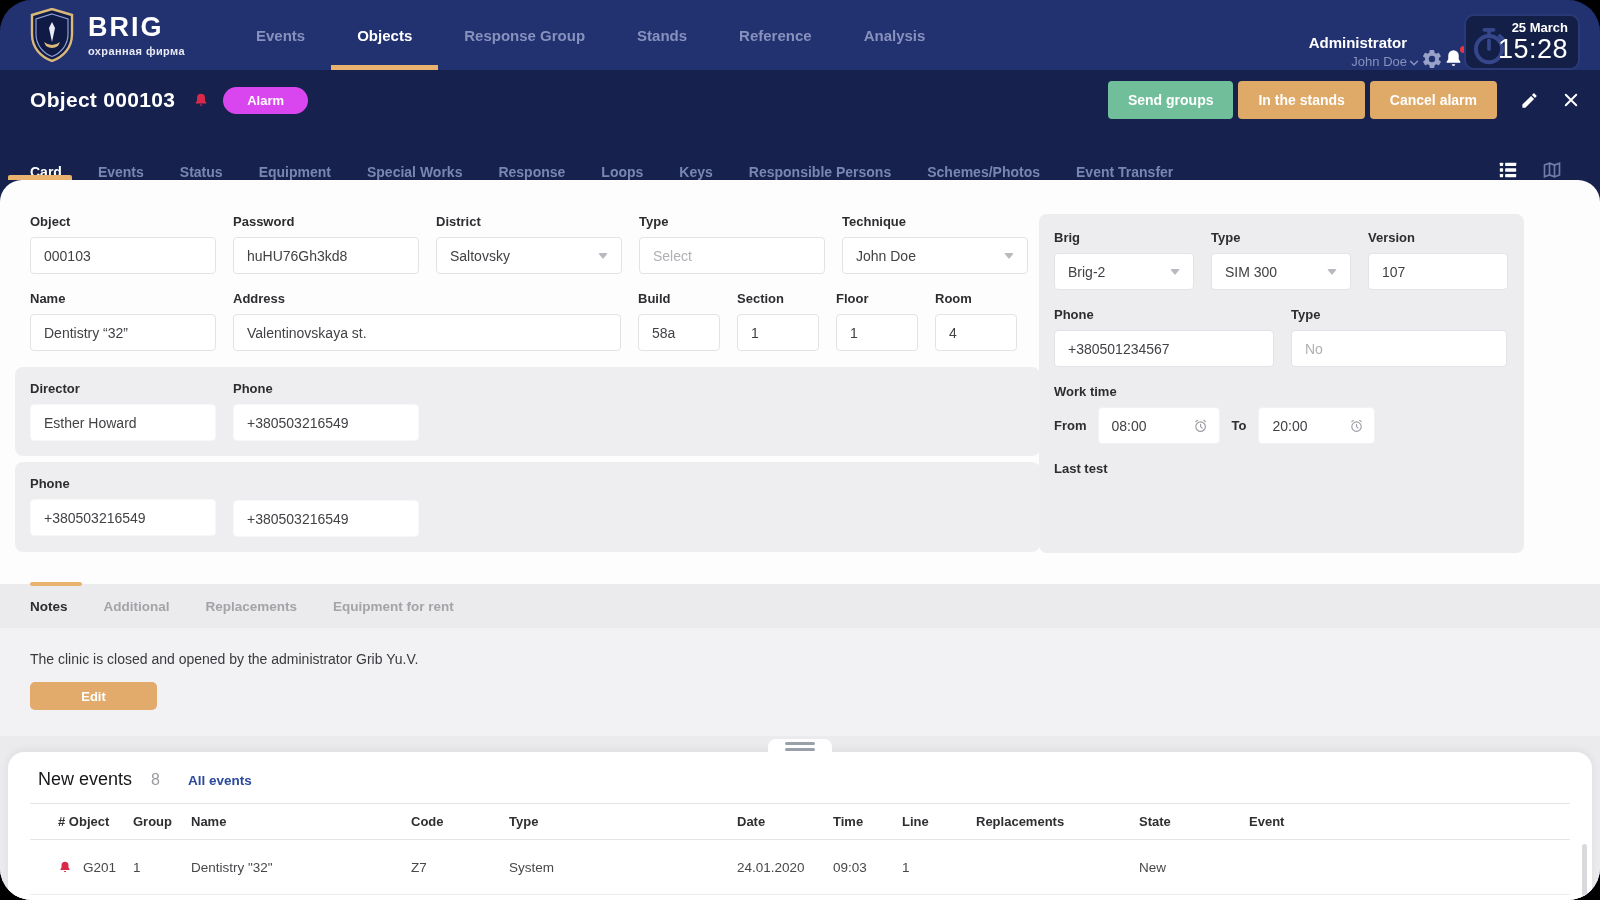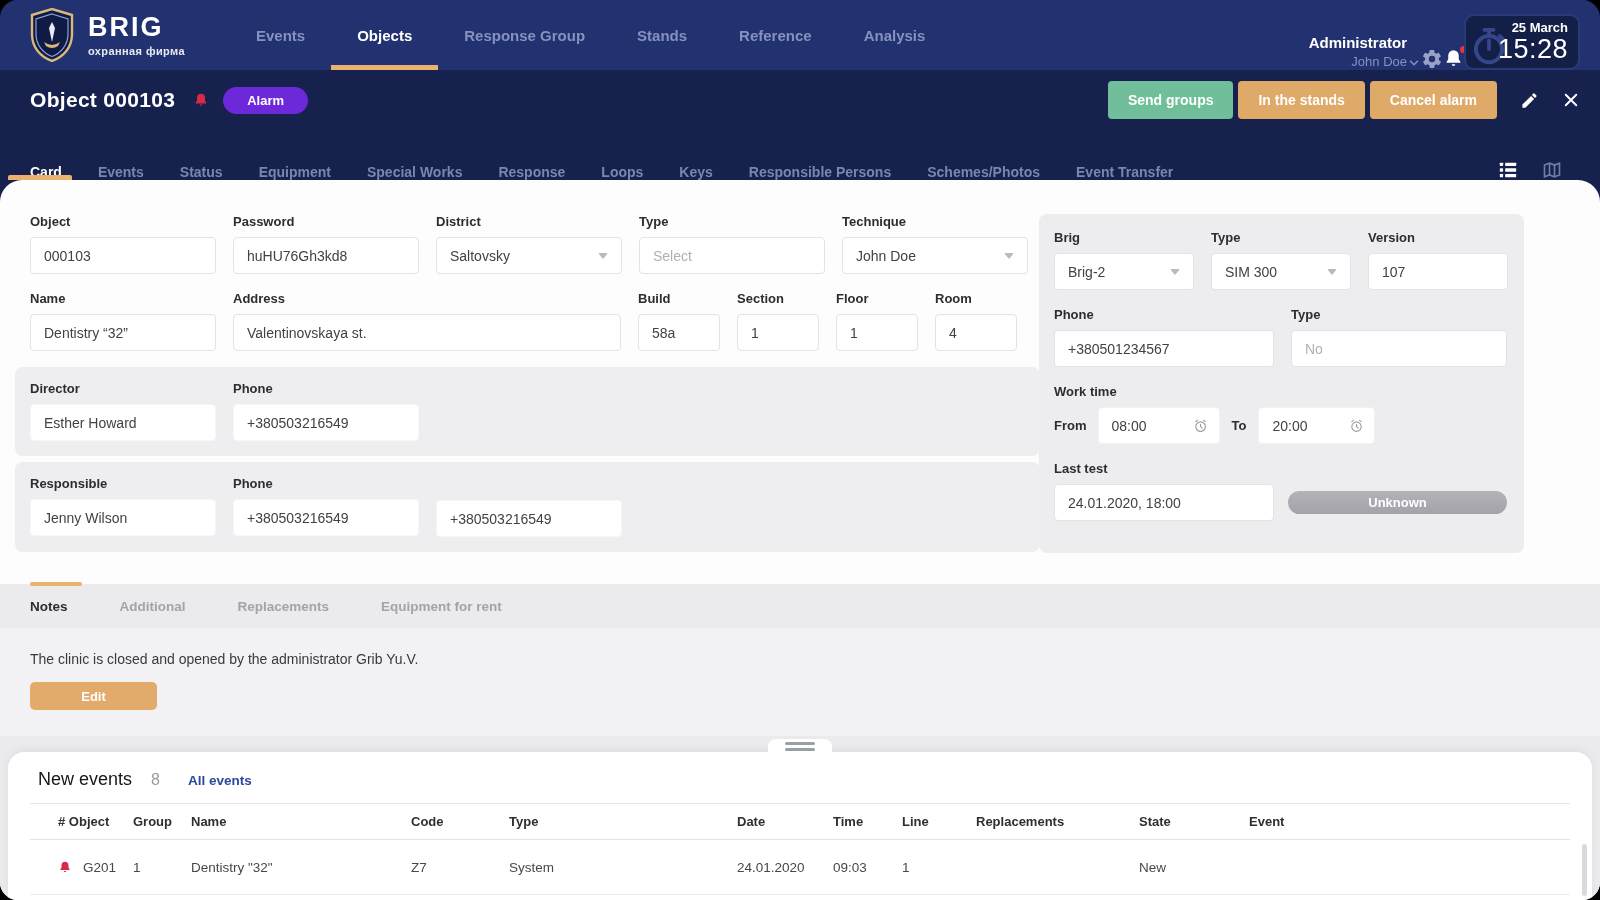--- a/index.html
+++ b/index.html
@@ -1,17 +1,17 @@
 <!DOCTYPE html>
 <html><head>
 <meta charset="utf-8">
 <style>
   * { box-sizing: border-box; margin: 0; padding: 0; }
   html,body { width:1600px; height:900px; background:#000; font-family:"Liberation Sans", sans-serif; }
-  .app { position:relative; width:1600px; height:900px; border-radius:18px; overflow:hidden; background:#16214d; display:flex; flex-direction:column; }
+  .app { position:relative; width:1600px; height:900px; border-radius:32px; overflow:hidden; background:#16214d; display:flex; flex-direction:column; }
 
   
   .topnav { height:70px; background:#223271; display:flex; align-items:stretch; flex:0 0 70px; }
   .brand { display:flex; align-items:center; gap:14px; padding-left:30px; width:210px; flex:0 0 auto; }
   .brand-text .brand-name { color:#fff; font-size:27px; font-weight:800; letter-spacing:2px; line-height:1; }
   .brand-text .brand-tagline { color:#e8e9f2; font-size:11px; font-weight:700; margin-top:4px; letter-spacing:.4px; }
   .nav-items { display:flex; align-items:stretch; margin-left:20px; }
   .nav-item { display:flex; align-items:center; padding:0 26px; color:#8791bd; font-size:15px; font-weight:600; cursor:pointer; position:relative; }
   .nav-item.active { color:#fff; font-weight:700; }
   .nav-item.active::after { content:""; position:absolute; left:0; right:0; bottom:0; height:5px; background:#e9b26e; }
@@ -25,21 +25,21 @@
   .clock-widget { width:116px; height:56px; background:#131f47; border:2px solid #2a3a78; border-radius:10px; display:flex; align-items:center; justify-content:flex-end; padding:0 10px; position:relative; overflow:hidden; }
   .clock-widget .sw { position:absolute; left:4px; top:10px; }
   .clock-texts { text-align:right; line-height:1.05; position:relative; }
   .clock-date { color:#fff; font-size:13px; font-weight:700; }
   .clock-time { color:#fff; font-size:27px; font-weight:500; letter-spacing:.5px; }
 
   
   .object-bar { height:60px; background:#16214d; display:flex; align-items:center; padding:0 20px 0 30px; flex:0 0 60px; }
   .object-title { color:#fff; font-size:21px; font-weight:700; letter-spacing:.3px; }
   .object-bell { margin-left:18px; display:flex; }
-  .alarm-pill { margin-left:14px; height:27px; padding:0 24px; border-radius:14px; background:#6d28d9; color:#fff; font-size:13px; font-weight:700; display:flex; align-items:center; }
+  .alarm-pill { margin-left:14px; height:27px; padding:0 24px; border-radius:14px; background:#d946ef; color:#fff; font-size:13px; font-weight:700; display:flex; align-items:center; }
   .obj-actions { margin-left:auto; display:flex; align-items:center; gap:5px; }
   .btn { height:38px; border:none; border-radius:4px; color:#fff; font-family:"Liberation Sans",sans-serif; font-size:14px; font-weight:700; padding:0 20px; cursor:pointer; }
   .btn-green { background:#70bf9a; }
   .btn-tan { background:#dfa968; }
   .obj-actions .icon-btn { margin-left:18px; }
 
   
   .tab-bar { height:50px; background:#16214d; display:flex; align-items:flex-end; padding:0 20px 0 30px; flex:0 0 50px; position:relative; }
   .tab { display:flex; align-items:center; margin-right:36px; color:#7a86b2; font-size:14px; font-weight:600; cursor:pointer; position:relative; }
   .tab.active { color:#fff; font-weight:700; }
@@ -77,21 +77,21 @@
   .bp-inline { display:flex; align-items:center; }
   .wt-word { font-size:13px; font-weight:700; color:#2d2d30; }
   .time-field { display:flex; align-items:center; background:#fff; border:1px solid #f2f2f4; border-radius:4px; height:37px; padding:0 10px 0 13px; }
   .time-field input { border:none; outline:none; width:100%; font-size:14px; color:#424246; font-family:"Liberation Sans",sans-serif; background:transparent; }
   .bp-block { margin-bottom:17px; }
   .lt-row { display:flex; align-items:center; }
   .pill-unknown { margin-left:14px; width:219px; height:23px; border-radius:12px; background:linear-gradient(#b2b2b8,#a3a3a9); color:#fff; font-size:13px; font-weight:700; display:flex; align-items:center; justify-content:center; border:none; cursor:pointer; font-family:"Liberation Sans",sans-serif; }
 
   
   .notes-sec { margin-top:31px; }
-  .notes-tabs { height:44px; background:#ebebed; display:flex; align-items:center; padding:0 30px; gap:52px; position:relative; }
+  .notes-tabs { height:44px; background:#ebebed; display:flex; align-items:center; padding:0 30px; gap:36px; position:relative; }
   .notes-indicator { position:absolute; top:-2px; left:30px; width:52px; height:4px; background:#e9b26e; border-radius:2px; }
   .ntab { font-size:13.5px; font-weight:700; color:#a3a3a8; cursor:pointer; }
   .ntab.active { color:#2d2d30; }
   .notes-body { background:#f2f2f4; padding:23px 30px 26px; flex:0 0 auto; }
   .note-text { font-size:14px; color:#3a3a3e; }
   .btn-edit { margin-top:15px; width:127px; height:28px; background:#e2ab6c; border:none; border-radius:5px; color:#fff; font-size:13px; font-weight:700; cursor:pointer; font-family:"Liberation Sans",sans-serif; }
 
   
   .events-zone { flex:1; background:#ebebed; position:relative; padding:16px 8px 0; }
   .events-panel { position:relative; height:100%; background:#fff; border-radius:16px 16px 0 0; box-shadow:0 -2px 8px rgba(0,0,0,.06); }
@@ -296,24 +296,20 @@
               <div>
                 <span class="f-label">Phone</span>
                 <input class="f-input" value="+380503216549" style="">
               </div>
             </div>
           </div>
 
           <div class="gray-card">
             <div class="gc-grid3">
               <div>
-                <span class="f-label">Responsible</span>
-                <input class="f-input" value="Jenny Wilson" style="">
-              </div>
-              <div>
                 <span class="f-label">Phone</span>
                 <input class="f-input" value="+380503216549" style="">
               </div>
               <div>
                 <span class="no-label">.</span>
                 <input class="f-input" value="+380503216549" style="">
               </div>
             </div>
           </div>
         </div>
@@ -367,24 +363,20 @@
                 <svg width="18" height="18" viewBox="0 0 24 24" fill="none" stroke="#9d9da4" stroke-width="1.8">
                     <circle cx="12" cy="13" r="7.5"></circle>
                     <path d="M12 9.5V13l2.5 2.5" stroke-linecap="round"></path>
                     <path d="M4.5 5 7 3M19.5 5 17 3" stroke-linecap="round"></path>
                   </svg>
               </div>
             </div>
           </div>
           <div class="bp-block">
             <span class="f-label">Last test</span>
-            <div class="lt-row">
-              <input class="f-input" style="width: 220px;" value="24.01.2020, 18:00">
-              <button class="pill-unknown">Unknown</button>
-            </div>
           </div>
         </aside>
       </div>
 
       <section class="notes-sec">
         <div class="notes-tabs">
           <span class="notes-indicator"></span>
           <span class="ntab active">Notes</span>
           <span class="ntab">Additional</span>
           <span class="ntab">Replacements</span>

